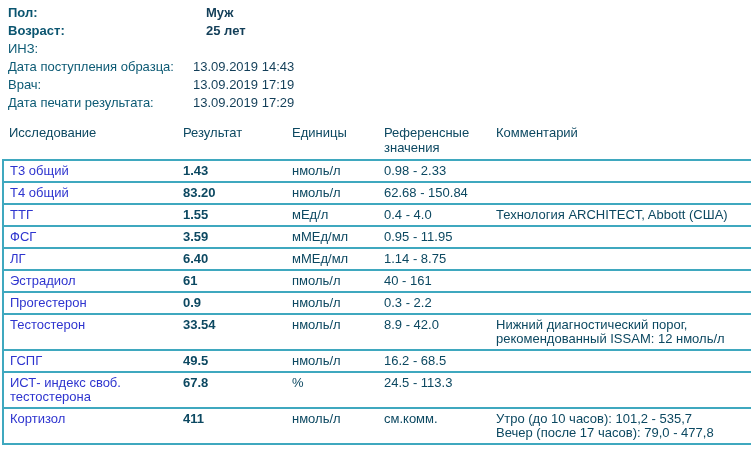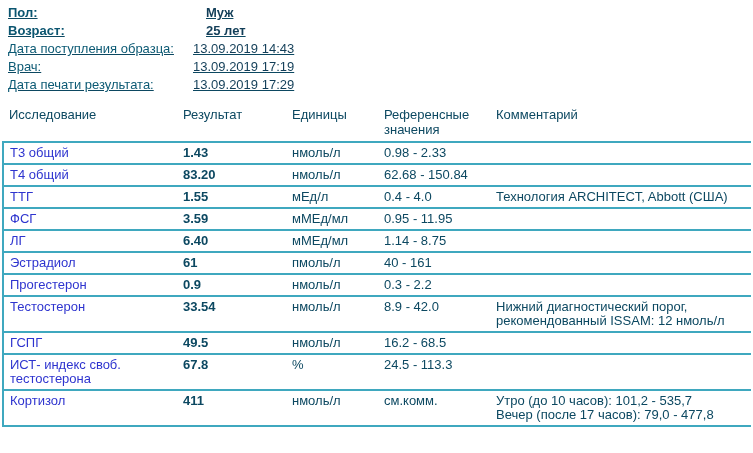--- a/index.html
+++ b/index.html
@@ -6,21 +6,21 @@
   html, body { background: #ffffff; }
   body {
     width: 753px; height: 453px; overflow: hidden;
     font-family: "Liberation Sans", sans-serif;
     font-size: 13px;
     color: #0c4861;
   }
   .page { width: 753px; height: 453px; padding-top: 4px; }
 
   
-  .info-block { padding-left: 8px; text-decoration: underline; }
+  .info-block { padding-left: 8px; }
   .info-row { display: flex; line-height: 18px; }
   .info-row .lbl { width: 185px; flex: 0 0 185px; color: #0c5a74; }
   .info-row .val { color: #123e58; }
   .info-row.bold .lbl, .info-row.bold .val { font-weight: bold; color: #0b5570; }
   .info-row.bold .val { color: #123e58; margin-left: 13px; }
 
   
   table.results {
     border-collapse: collapse;
     table-layout: fixed;
@@ -61,20 +61,24 @@
   <div class="info-row bold">
     <span class="lbl">Пол:</span>
     <span class="val">Муж</span>
   </div>
 
   <div class="info-row bold">
     <span class="lbl">Возраст:</span>
     <span class="val">25 лет</span>
   </div>
 
+  <div class="info-row">
+    <span class="lbl">ИНЗ:</span>
+    <span class="val"></span>
+  </div>
 
 
   <div class="info-row">
     <span class="lbl">Дата поступления образца:</span>
     <span class="val">13.09.2019 14:43</span>
   </div>
 
   <div class="info-row">
     <span class="lbl">Врач:</span>
     <span class="val">13.09.2019 17:19</span>

